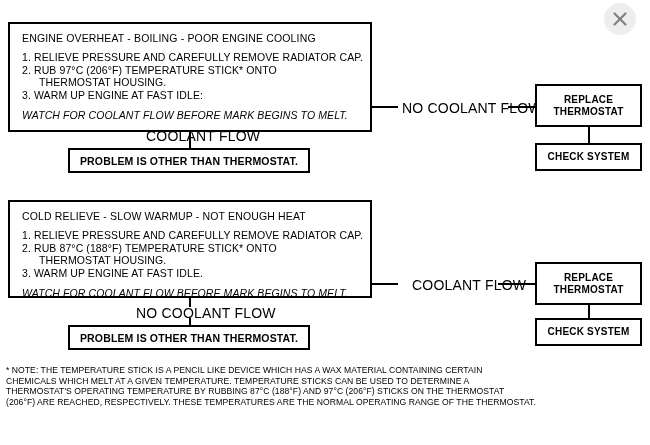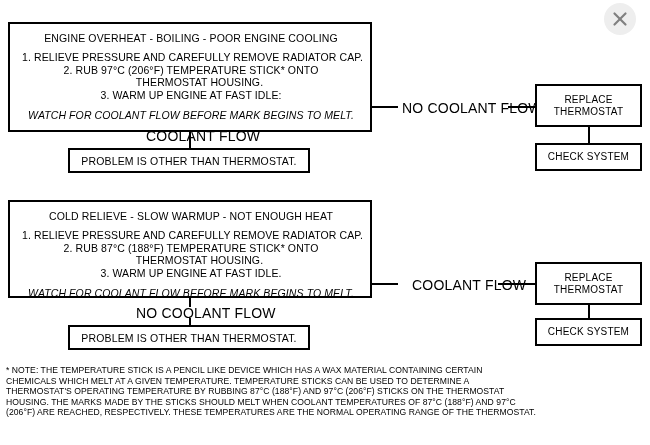--- a/index.html
+++ b/index.html
@@ -36,27 +36,27 @@
 
   
   .box {
     position: absolute;
     border: 2px solid #000;
     background: #fff;
     box-sizing: border-box;
   }
   .main-box {
     padding: 8px 10px 6px 12px;
-    text-align: center;
   }
   .center-box {
     display: flex;
     align-items: center;
     justify-content: center;
     text-align: center;
+    font-weight: bold;
   }
 
   
   .hdr {
     font-size: 10.5px;
     letter-spacing: 0.15px;
     white-space: nowrap;
     margin-bottom: 7px;
   }
   .step {
@@ -194,17 +194,16 @@
   <div class="vline" style="left:189px; top:318px; height:8px;"></div>
 
   <div class="box center-box" style="left:68px; top:325px; width:242px; height:25px;">
     <div class="box-label">PROBLEM IS OTHER THAN THERMOSTAT.</div>
   </div>
 
   <div class="footnote">
     <div>* NOTE: THE TEMPERATURE STICK IS A PENCIL LIKE DEVICE WHICH HAS A WAX MATERIAL CONTAINING CERTAIN</div>
     <div>CHEMICALS WHICH MELT AT A GIVEN TEMPERATURE. TEMPERATURE STICKS CAN BE USED TO DETERMINE A</div>
     <div>THERMOSTAT'S OPERATING TEMPERATURE BY RUBBING 87°C (188°F) AND 97°C (206°F) STICKS ON THE THERMOSTAT</div>
-    <div>HOUSING. THE MARKS MADE BY THE STICKS SHOULD MELT WHEN COOLANT TEMPERATURES OF 87°C (188°F) AND 97°C</div>
     <div>(206°F) ARE REACHED, RESPECTIVELY. THESE TEMPERATURES ARE THE NORMAL OPERATING RANGE OF THE THERMOSTAT.</div>
   </div>
 
 </div>
 
 </body></html>

